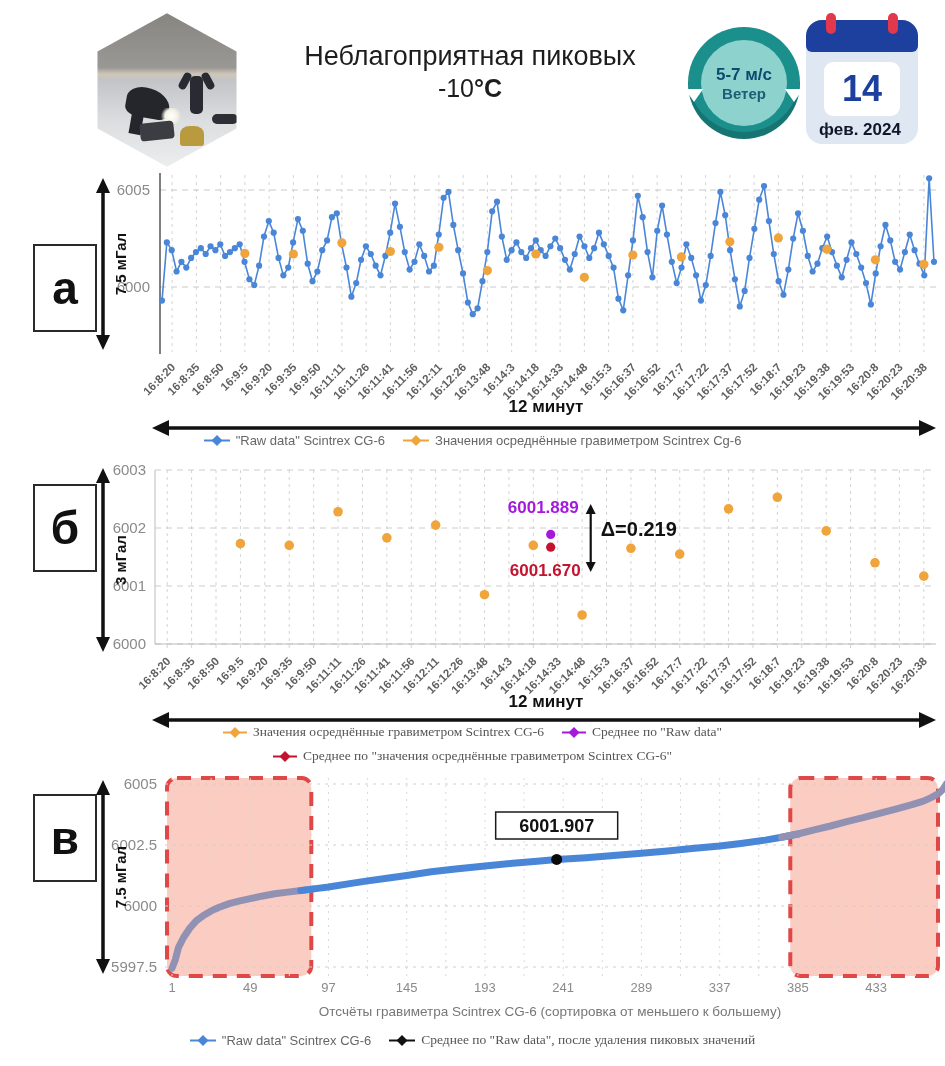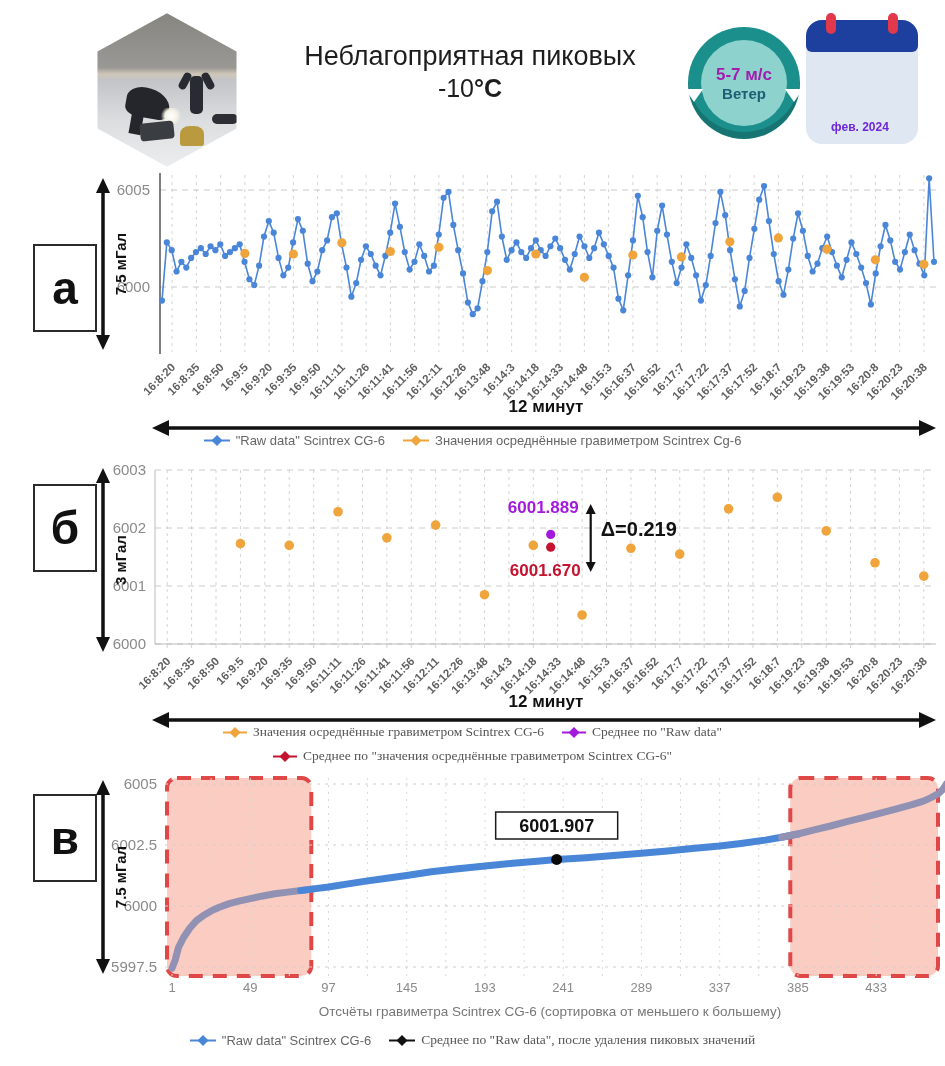--- a/index.html
+++ b/index.html
@@ -21,31 +21,31 @@
   .hx-eq3{left:124px;top:104px;width:26px;height:10px;background:#2c2f34;border-radius:5px;}
   .title-block{left:250px;top:40px;width:440px;text-align:center;line-height:1.22;}
   .title-line{font-size:27px;color:#1d1d1d;}
   .title-temp{font-size:25px;color:#1d1d1d;}
   .title-temp b{font-weight:bold;}
   
   .wind{left:688px;top:27px;width:112px;height:112px;border-radius:50%;
         background:#1b8f8c;box-shadow:inset 0 -7px 0 rgba(0,0,0,.18);}
   .wind-inner{left:13px;top:13px;width:86px;height:86px;border-radius:50%;background:#8ed2cd;
         display:flex;flex-direction:column;align-items:center;justify-content:center;}
-  .wind-speed{font-size:17px;font-weight:bold;color:#a21caf;}
+  .wind-speed{font-size:17px;font-weight:bold;color:#0c4a6e;}
   .wind-label{font-size:15px;font-weight:bold;color:#1d5e74;margin-top:0;}
   .wind-notch{width:0;height:0;border-left:9px solid transparent;border-right:9px solid transparent;border-top:13px solid #fff;top:62px;}
   
   .cal{left:806px;top:20px;width:112px;height:124px;background:#dfe7f2;border-radius:16px;}
   .cal-top{left:0;top:0;width:112px;height:32px;background:#1d3f9e;border-radius:16px 16px 6px 6px;}
   .cal-pin{width:10px;height:21px;background:#e2384b;border-radius:5px;top:-7px;}
   .cal-card{left:18px;top:42px;width:76px;height:54px;background:#fff;border-radius:9px;
             display:flex;align-items:center;justify-content:center;}
   .cal-day{font-size:36px;font-weight:bold;color:#1d3f9e;}
-  .cal-month{left:0;top:100px;width:108px;text-align:center;font-size:12px;font-weight:bold;color:#6d28d9;}
+  .cal-month{left:0;top:100px;width:108px;text-align:center;font-size:17px;font-weight:bold;color:#0f172a;}
   
   .panel-box{width:60px;height:84px;border:2px solid #2a2a2a;background:#fff;
              display:flex;align-items:center;justify-content:center;
              font-size:46px;font-weight:bold;color:#111;}
   
   svg.chart{left:0;width:945px;display:block;}
   svg text{font-family:"Liberation Sans","DejaVu Sans",sans-serif;}
   
   .legend{left:0;width:945px;display:flex;justify-content:center;align-items:center;gap:18px;}
   .legend-item{display:flex;align-items:center;gap:6px;}
@@ -76,20 +76,23 @@
     <div class="wind-label">Ветер</div>
   </div>
   <div class="abs wind-notch" style="left:-3px;"></div>
   <div class="abs wind-notch" style="right:-3px;"></div>
 </div>
 
 <div class="abs cal">
   <div class="abs cal-top"></div>
   <div class="abs cal-pin" style="left:20px;"></div>
   <div class="abs cal-pin" style="right:20px;"></div>
+  <div class="abs cal-card">
+    <span class="cal-day">14</span>
+  </div>
   <div class="abs cal-month">фев. 2024</div>
 </div>
 
 <div class="abs panel-box" style="left:33px;top:244px;">а</div>
 <div class="abs panel-box" style="left:33px;top:484px;">б</div>
 <div class="abs panel-box" style="left:33px;top:794px;">в</div>
 
 <svg id="svg-a" class="abs chart" style="top:170px;" width="945" height="290" viewBox="0 0 945 290">
     <line x1="172.125" y1="5" x2="172.125" y2="182" stroke="#d4d4d4" stroke-dasharray="3,4"></line>
     <line x1="196.375" y1="5" x2="196.375" y2="182" stroke="#d4d4d4" stroke-dasharray="3,4"></line>

